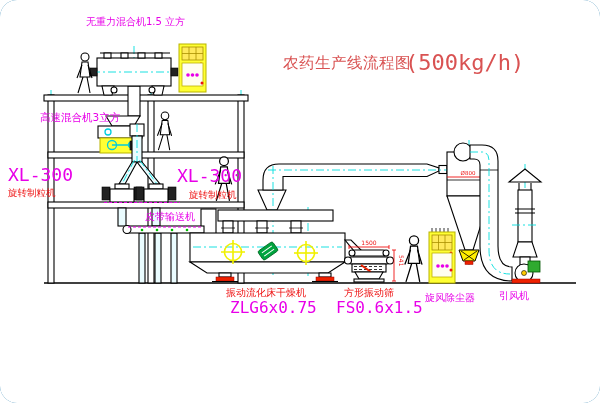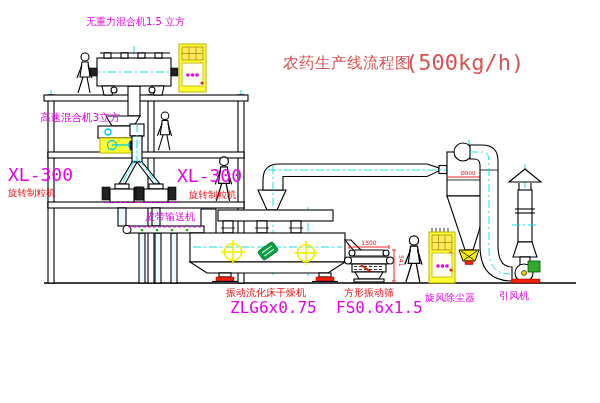--- a/index.html
+++ b/index.html
@@ -1,16 +1,16 @@
 <!DOCTYPE html>
 <html><head>
 <meta charset="utf-8">
 <style>
   html,body{margin:0;padding:0;background:#ffffff;}
-  .canvas{position:relative;width:600px;height:403px;background:#0369a1;overflow:hidden;}
+  .canvas{position:relative;width:600px;height:403px;background:#0369a1;overflow:hidden;border-radius:17px;}
   svg{display:block;}
   svg text{font-family:"DejaVu Sans", sans-serif;}
   .mono{font-family:"DejaVu Sans Mono", monospace;}
   .o{fill:#ffffff;stroke:#000000;stroke-width:1.1;}
   .k{fill:none;stroke:#000000;stroke-width:1.1;}
   .thin{stroke-width:0.8;}
   .blk{fill:#222222;stroke:#000000;stroke-width:0.6;}
   .pipe{fill:#eafcff;stroke:#000000;stroke-width:1.1;}
   .cl{fill:none;stroke:#00dede;stroke-width:0.9;stroke-dasharray:8 3 2 3;}
   .cyn{fill:none;stroke:#00cdde;stroke-width:1.3;}

